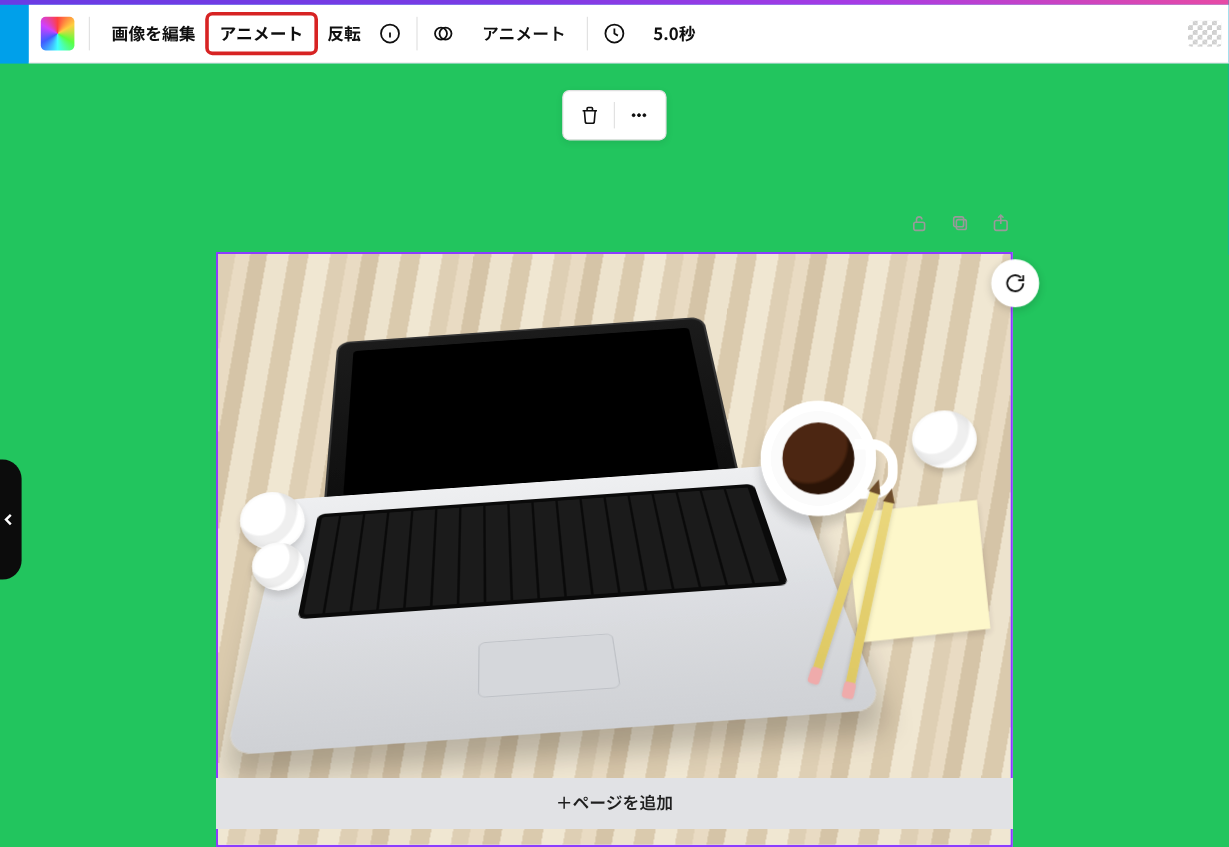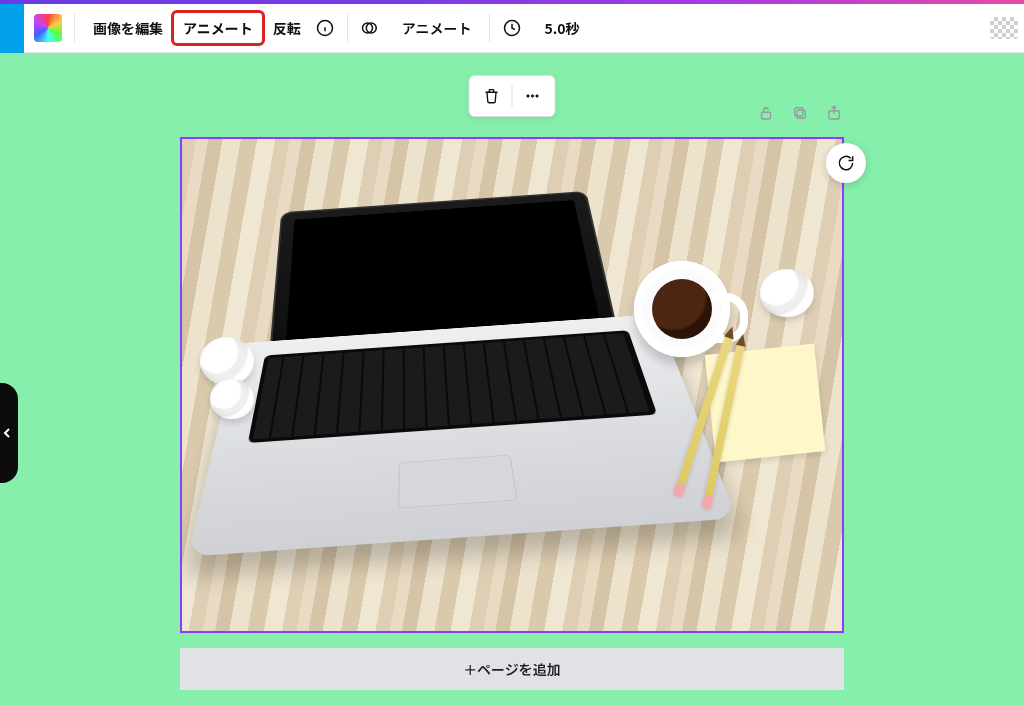--- a/index.html
+++ b/index.html
@@ -40,23 +40,24 @@
       linear-gradient(45deg, #cfcfcf 25%, transparent 25%, transparent 75%, #cfcfcf 75%);
     background-size: 8px 8px;
     background-position: 0 0, 4px 4px;
     background-color: #ffffff;
     border-radius: 3px;
   }
 
   .stage {
     position: relative;
     height: 653px;
-    background: #86efac;
+    background: #22c55e;
     display: flex;
     justify-content: center;
+    align-items: flex-end;
   }
 
   
   .side-grab {
     position: absolute;
     left: -4px; top: 330px;
     width: 22px; height: 100px;
     background: #0c0c0c;
     border-radius: 0 16px 16px 0;
     display: flex; align-items: center; justify-content: center;

